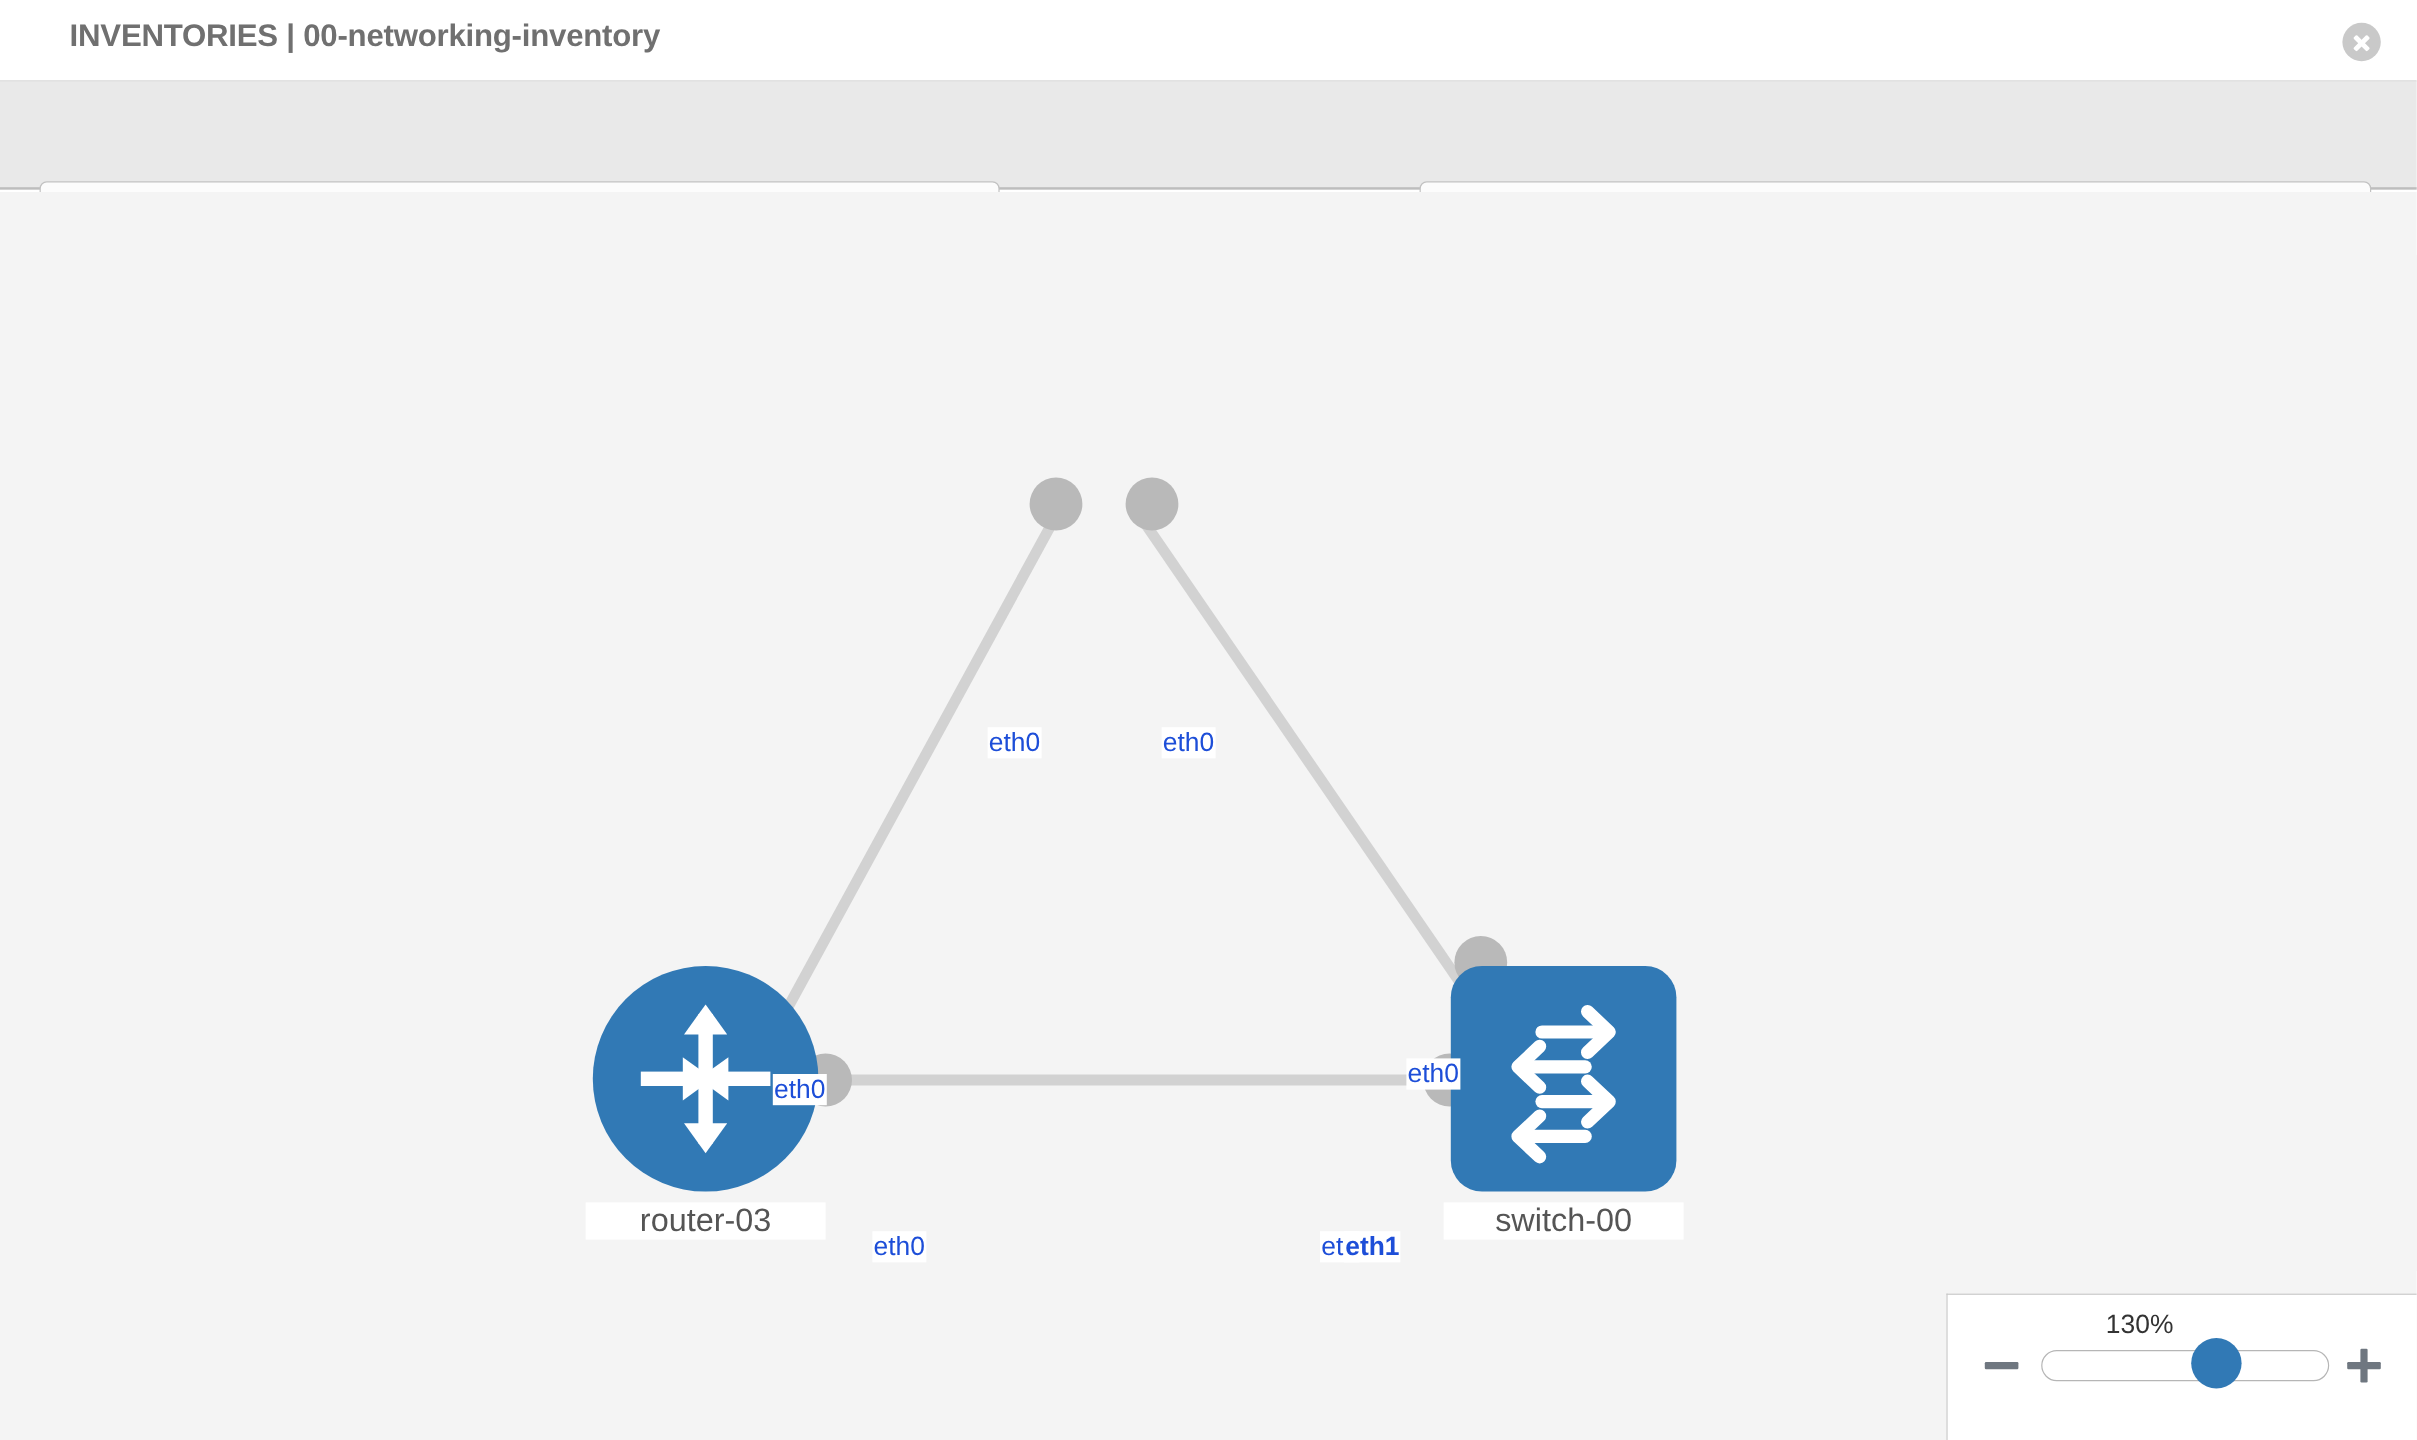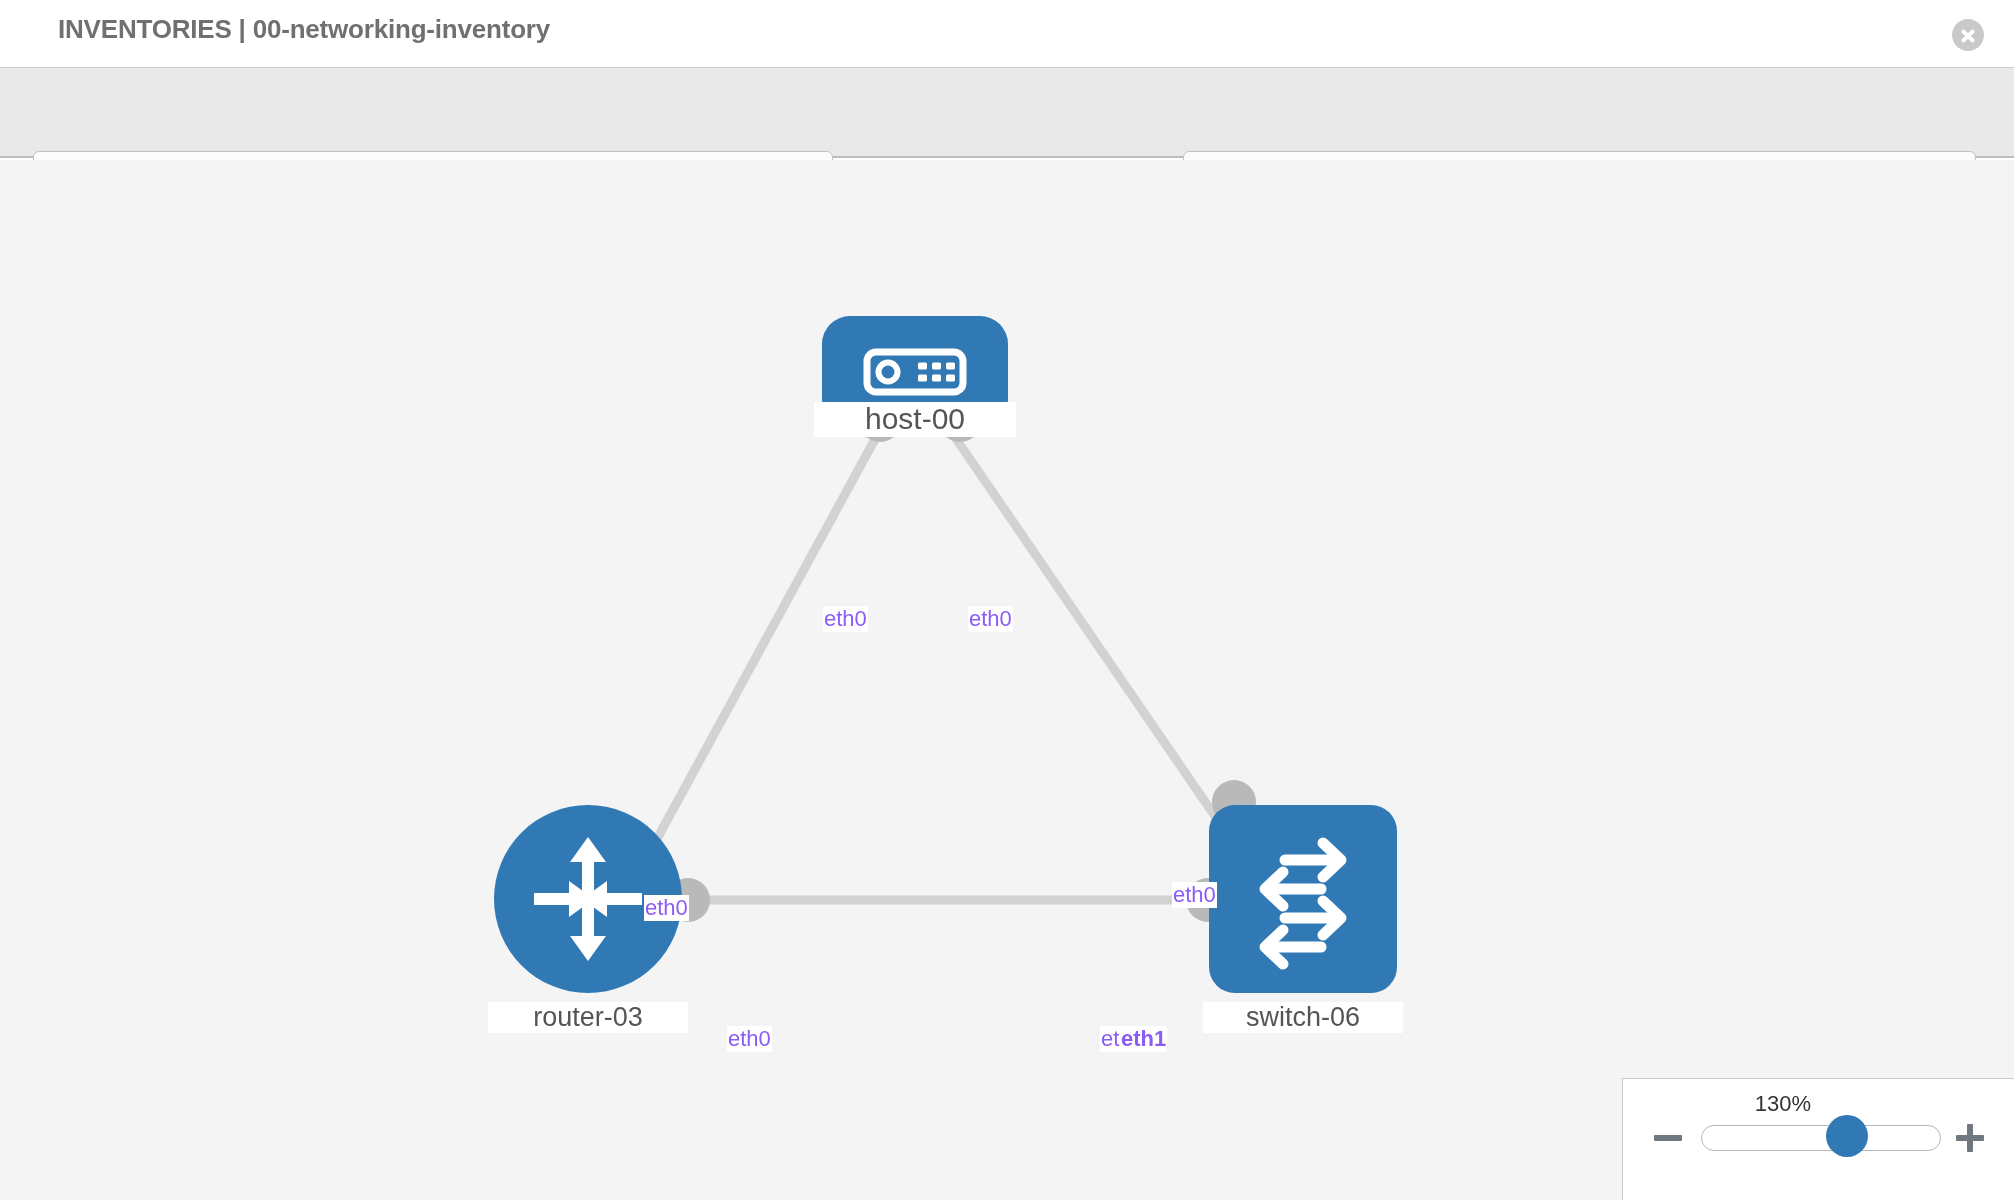--- a/index.html
+++ b/index.html
@@ -154,21 +154,21 @@
   
   .port {
     position: absolute;
     width: 44px; height: 44px;
     border-radius: 50%;
     background: #b9b9b9;
   }
   .port-label {
     position: absolute;
     font-size: 22px;
-    color: #8b5cf6;
+    color: #1d4ed8;
     background: #ffffff;
     white-space: nowrap;
     padding: 0 1px;
     line-height: 1.2;
   }
 
   
   .zoom-panel {
     position: absolute;
     left: 1622px; top: 1078px;
@@ -275,34 +275,20 @@
 
       <line x1="690" y1="740" x2="1205" y2="740" stroke="#d2d2d2" stroke-width="9"></line>
     </svg>
 
     <div class="port" style="left:858px; top:238px;"></div>
     <div class="port" style="left:938px; top:238px;"></div>
     <div class="port" style="left:1212px; top:620px;"></div>
     <div class="port" style="left:666px; top:718px;"></div>
     <div class="port" style="left:1186px; top:718px;"></div>
 
-    <div class="node" id="node-host">
-      <div class="node-shape"></div>
-      <svg class="node-icon" width="186" height="112" viewBox="0 0 186 112">
-        <rect x="45" y="36" width="96" height="40" rx="9" ry="9" fill="none" stroke="#ffffff" stroke-width="7"></rect>
-        <circle cx="66" cy="56" r="9.5" fill="none" stroke="#ffffff" stroke-width="6"></circle>
-        <rect x="96" y="46.5" width="9" height="7" rx="1.5" fill="#ffffff"></rect>
-        <rect x="110" y="46.5" width="9" height="7" rx="1.5" fill="#ffffff"></rect>
-        <rect x="124" y="46.5" width="9" height="7" rx="1.5" fill="#ffffff"></rect>
-        <rect x="96" y="58.5" width="9" height="7" rx="1.5" fill="#ffffff"></rect>
-        <rect x="110" y="58.5" width="9" height="7" rx="1.5" fill="#ffffff"></rect>
-        <rect x="124" y="58.5" width="9" height="7" rx="1.5" fill="#ffffff"></rect>
-      </svg>
-      <div class="node-label">host-00</div>
-    </div>
 
     <div class="node" id="node-router">
       <div class="node-shape"></div>
       <svg class="node-icon" width="188" height="188" viewBox="0 0 188 188">
         <g fill="#ffffff">
 
           <rect x="88" y="40" width="12" height="52"></rect>
           <path d="M94 32 L76 57 L112 57 Z"></path>
 
           <rect x="88" y="96" width="12" height="52"></rect>
@@ -329,21 +315,21 @@
           <line x1="58" y1="84" x2="112" y2="84"></line>
           <polyline points="74,67 56,84 74,101"></polyline>
 
           <line x1="76" y1="113" x2="130" y2="113"></line>
           <polyline points="114,96 132,113 114,130"></polyline>
 
           <line x1="58" y1="142" x2="112" y2="142"></line>
           <polyline points="74,125 56,142 74,159"></polyline>
         </g>
       </svg>
-      <div class="node-label">switch-06</div>
+      <div class="node-label">switch-00</div>
     </div>
 
     <div class="port-label" style="left:823px; top:446px;">eth0</div>
 
     <div class="port-label" style="left:968px; top:446px;">eth0</div>
 
     <div class="port-label" style="left:644px; top:735px;">eth0</div>
 
     <div class="port-label" style="left:1172px; top:722px;">eth0</div>
 

